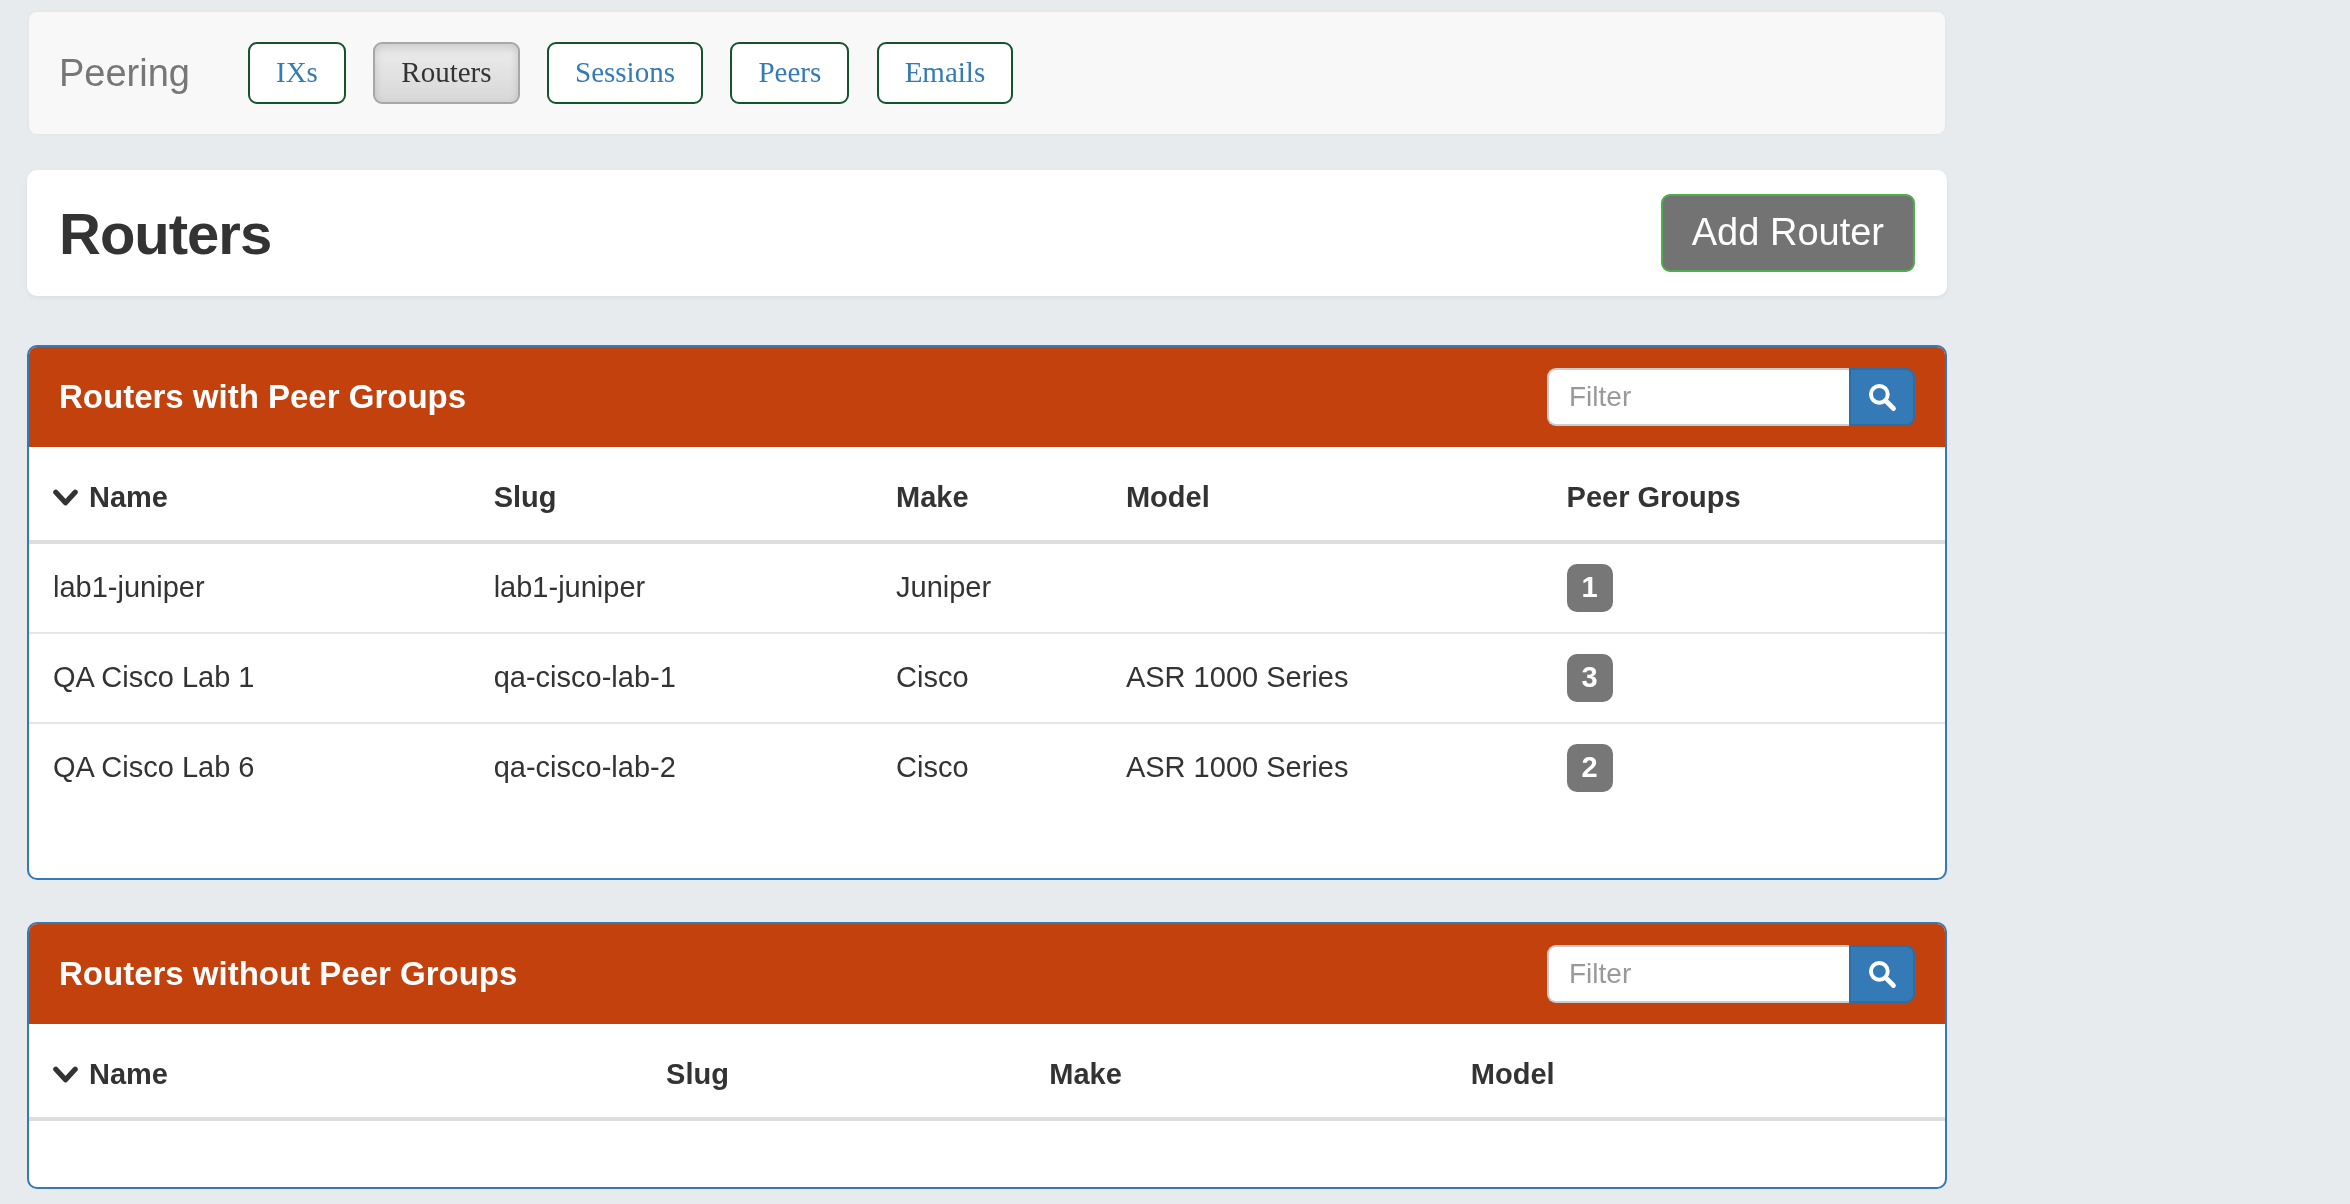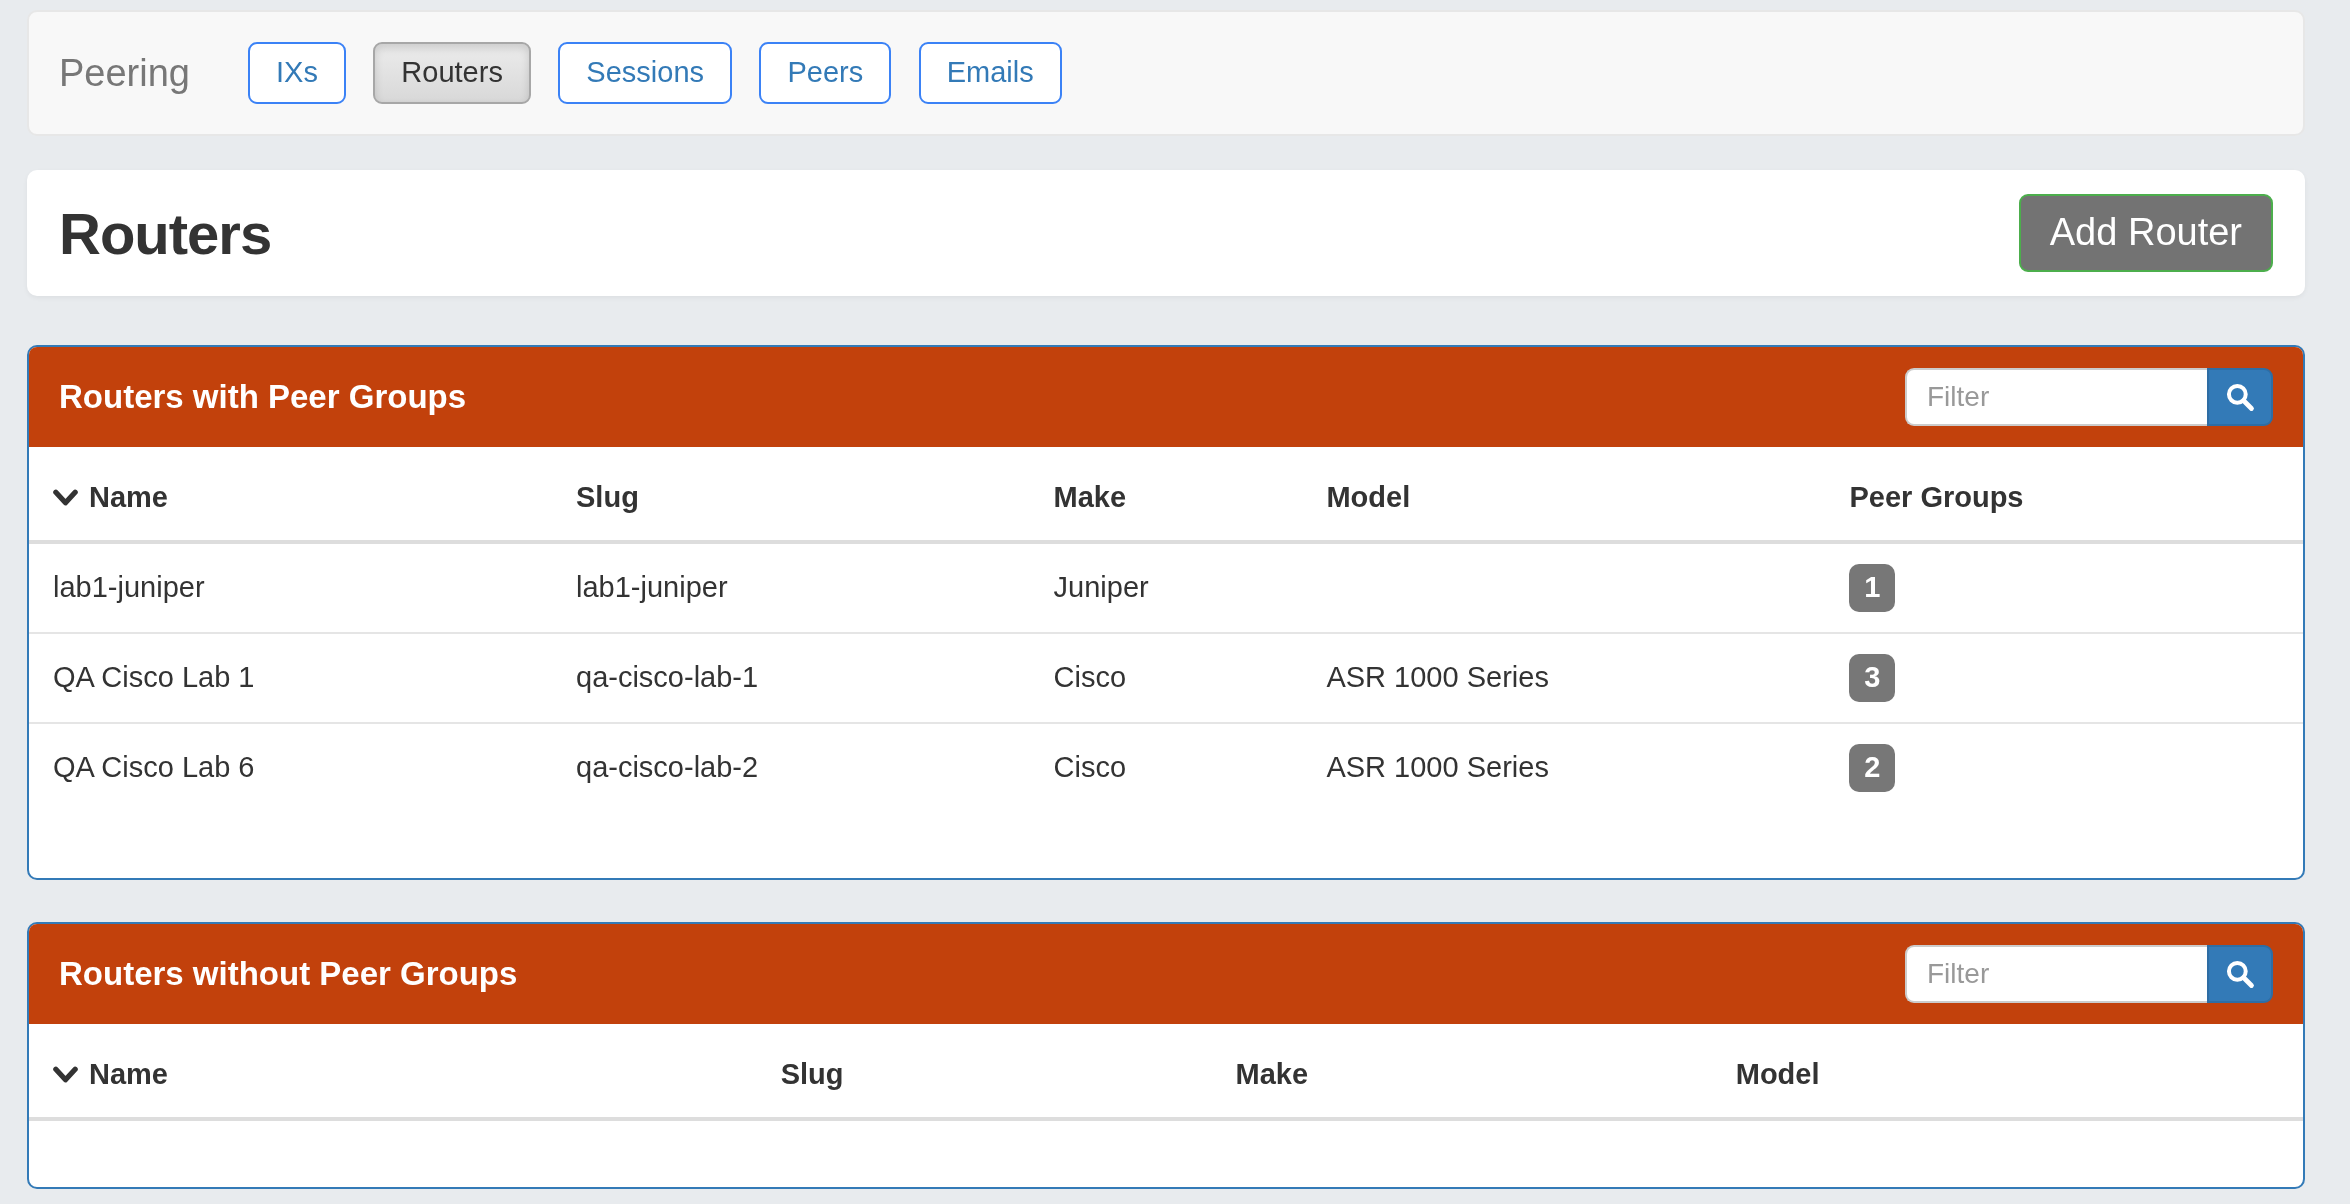--- a/index.html
+++ b/index.html
@@ -3,37 +3,37 @@
 <meta charset="utf-8">
 <style>
   html, body { margin:0; padding:0; }
   body {
     width:2350px; height:1204px;
     background:#e8ebee;
     font-family:"Liberation Sans", sans-serif;
     color:#333;
     overflow:hidden;
   }
-  .container { width:2278px; margin-left:27px; box-sizing:border-box; }
+  .container { width:1920px; margin-left:27px; box-sizing:border-box; }
 
   
   .navbar {
     margin-top:10px; height:126px;
     background:#f8f8f8;
     border:2px solid #e7e7e7;
     border-radius:10px;
     display:flex; align-items:center;
     padding:0 30px; box-sizing:border-box;
   }
   .brand { font-size:38px; color:#777; margin-right:58px; }
   .nav-btn {
-    font-family:Liberation Sans, sans-serif;
+    font-family:Liberation Serif, serif;
     font-size:29px; color:#337ab7;
     background:#fff;
-    border:2px solid #3b82f6; border-radius:9px;
+    border:2px solid #14532d; border-radius:9px;
     padding:13px 26px; margin-right:23px;
     cursor:pointer; line-height:1.1;
   }
   .nav-btn.active {
     background:linear-gradient(#ececec,#d8d8d8);
     border-color:#a7a7a7; color:#333;
     box-shadow:inset 0 4px 9px rgba(0,0,0,0.14);
   }
 
   

